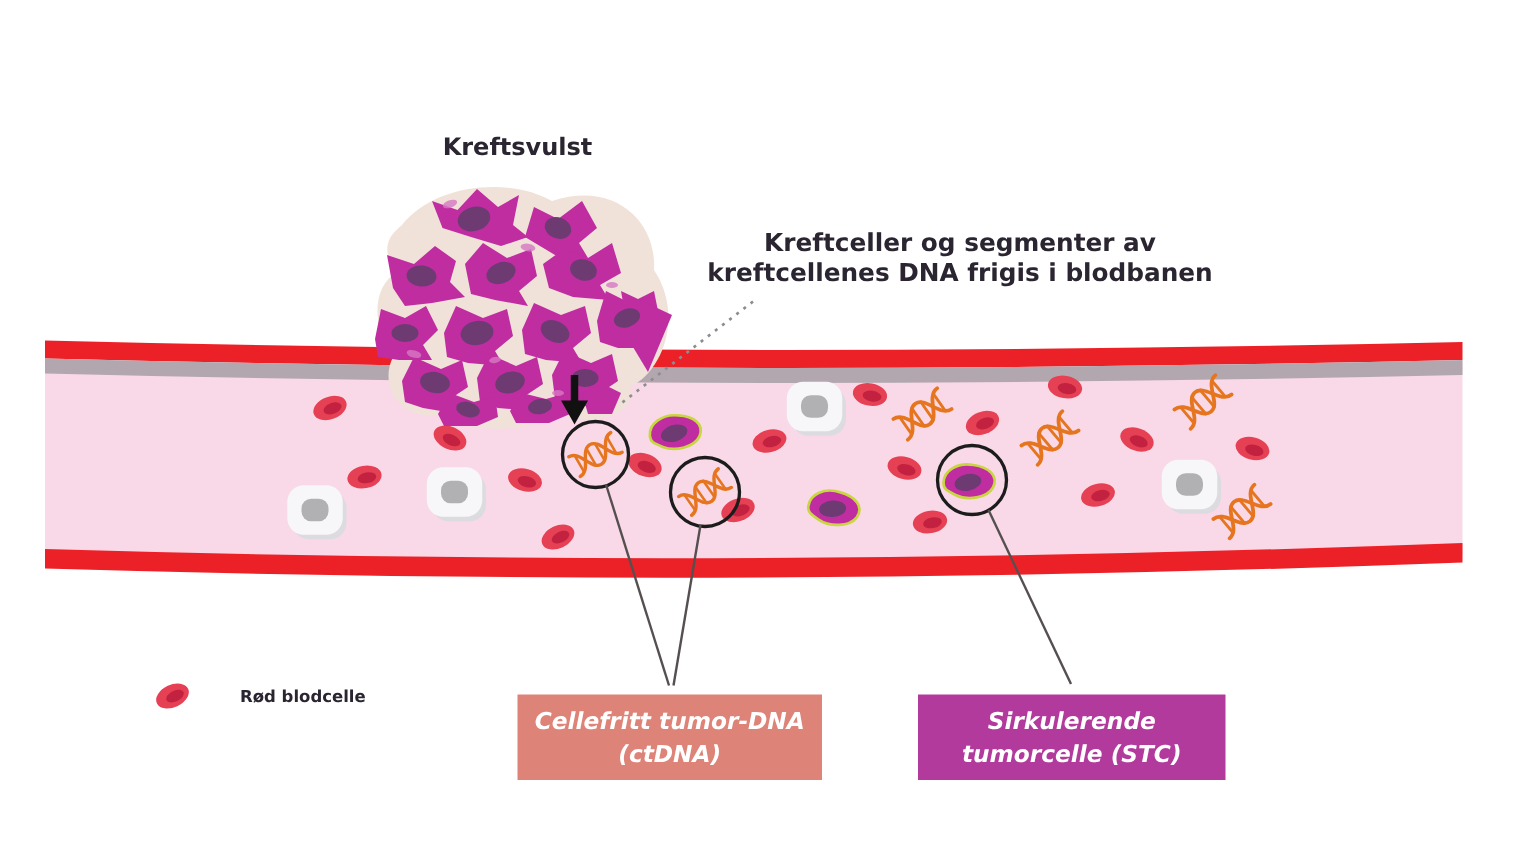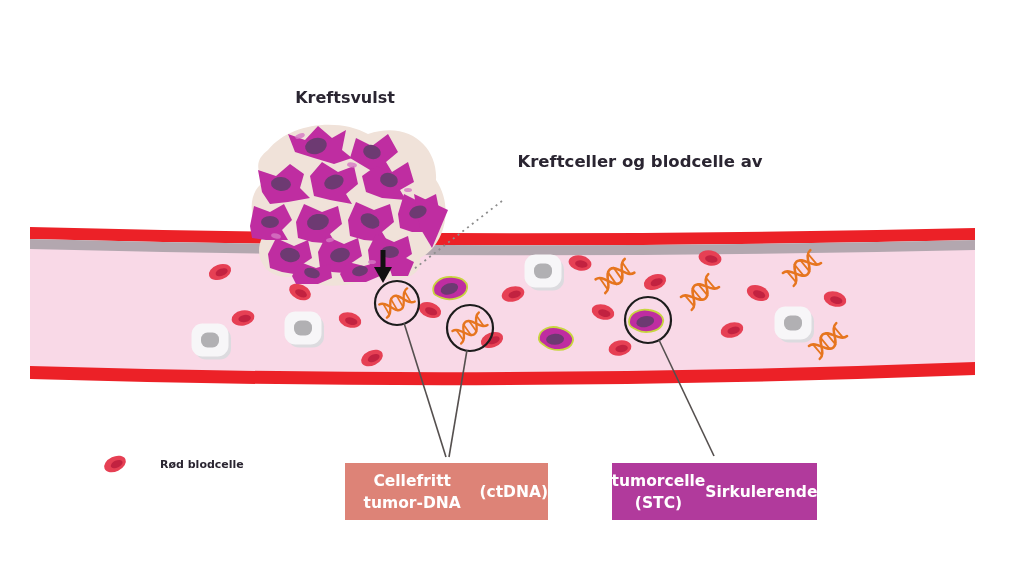--- a/index.html
+++ b/index.html
@@ -16,23 +16,23 @@
   }
   .annotation-text{
     left:452px;top:152px;width:376px;text-align:center;
     font-size:16.5px;line-height:19.5px;font-weight:700;color:var(--text,#2a2531);
   }
   .legend{left:90px;top:445px;width:260px;}
   .legend-row{display:flex;align-items:center;height:38px;}
   .legend-icon-cell{width:50px;display:flex;justify-content:center;align-items:center;flex:0 0 50px;}
   .legend-label{font-size:11px;font-weight:700;color:var(--text,#2a2531);margin-left:20px;}
   .callout-box{
-    display:flex;flex-direction:row;justify-content:center;align-items:center;
+    display:flex;flex-direction:column;justify-content:center;align-items:center;
     text-align:center;color:var(--label-text,#fff);
-    font-size:15.5px;line-height:22px;font-weight:700;
+    font-size:15.5px;line-height:22px;font-weight:700;font-style:italic;
   }
   .ctdna-box{left:345px;top:463px;width:203px;height:57px;background:var(--ctdna-box-bg,#dd8377);}
   .stc-box{left:612px;top:463px;width:205px;height:57px;background:var(--stc-box-bg,#b13a9c);}
 </style>
 </head>
 <body>
 
 <svg id="scene" width="1024" height="576" viewBox="0 0 1024 576">
   <defs>
     <g id="sym-rbc">
@@ -153,35 +153,36 @@
       <g>
         <line x1="383" y1="250" x2="383" y2="269" stroke="var(--arrow)" stroke-width="5"></line>
         <polygon points="374,267 392,267 383,283" fill="var(--arrow)"></polygon>
       </g>
     </g>
 </svg>
 
 <div class="abs diagram-title">Kreftsvulst</div>
 
 <div class="abs annotation-text">
-  <div>Kreftceller og blodcelle av</div>
+  <div>Kreftceller og segmenter av</div>
+  <div>kreftcellenes DNA frigis i blodbanen</div>
 </div>
 
 <div class="abs legend">
   <div class="legend-row">
     <span class="legend-icon-cell">
       <svg width="34" height="26" viewBox="-17 -13 34 26">
           <use href="#sym-rbc" transform="rotate(-25)"></use>
         </svg>
     </span>
     <span class="legend-label">Rød blodcelle</span>
   </div>
 </div>
 
 <div class="abs callout-box ctdna-box">
   <div>Cellefritt tumor-DNA</div>
   <div>(ctDNA)</div>
 </div>
 
 <div class="abs callout-box stc-box">
+  <div>Sirkulerende</div>
   <div>tumorcelle (STC)</div>
-  <div>Sirkulerende</div>
 </div>
 
 </body></html>

